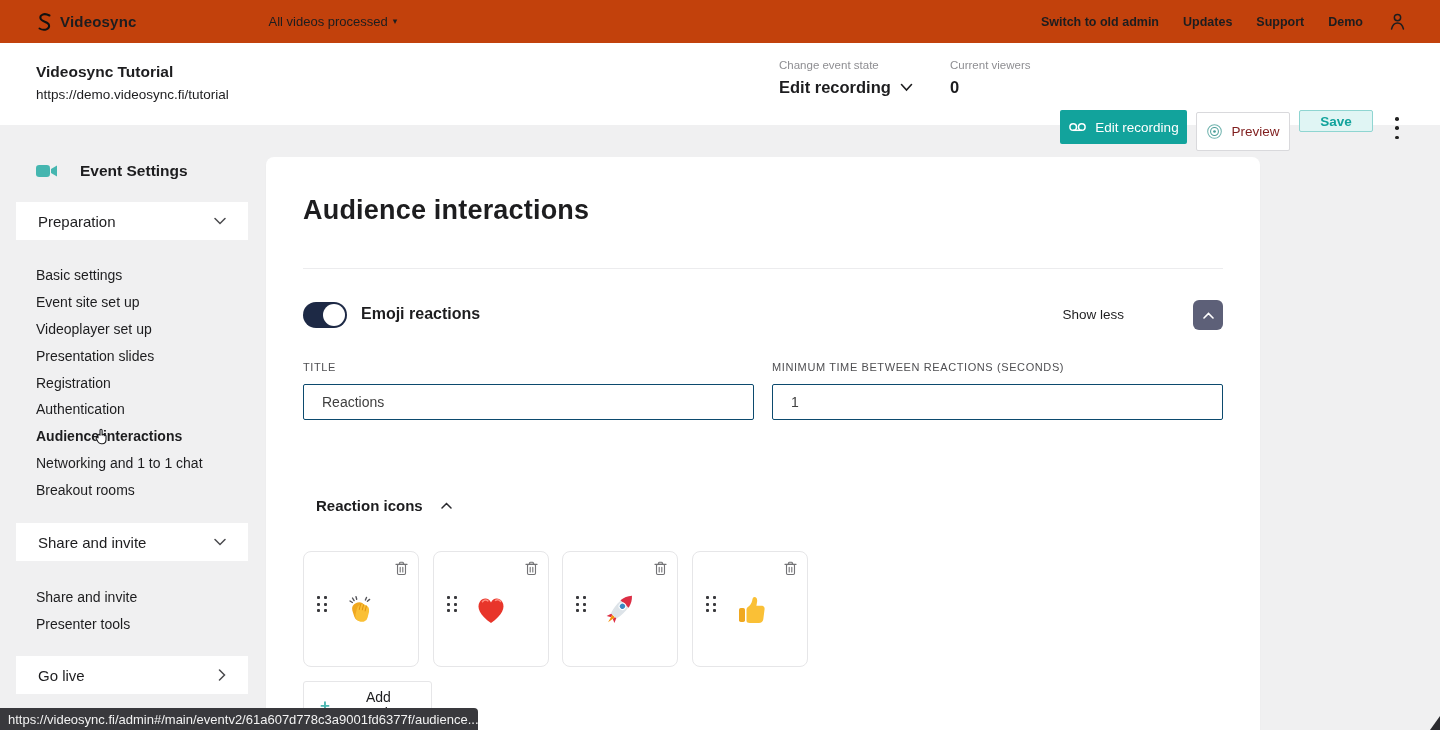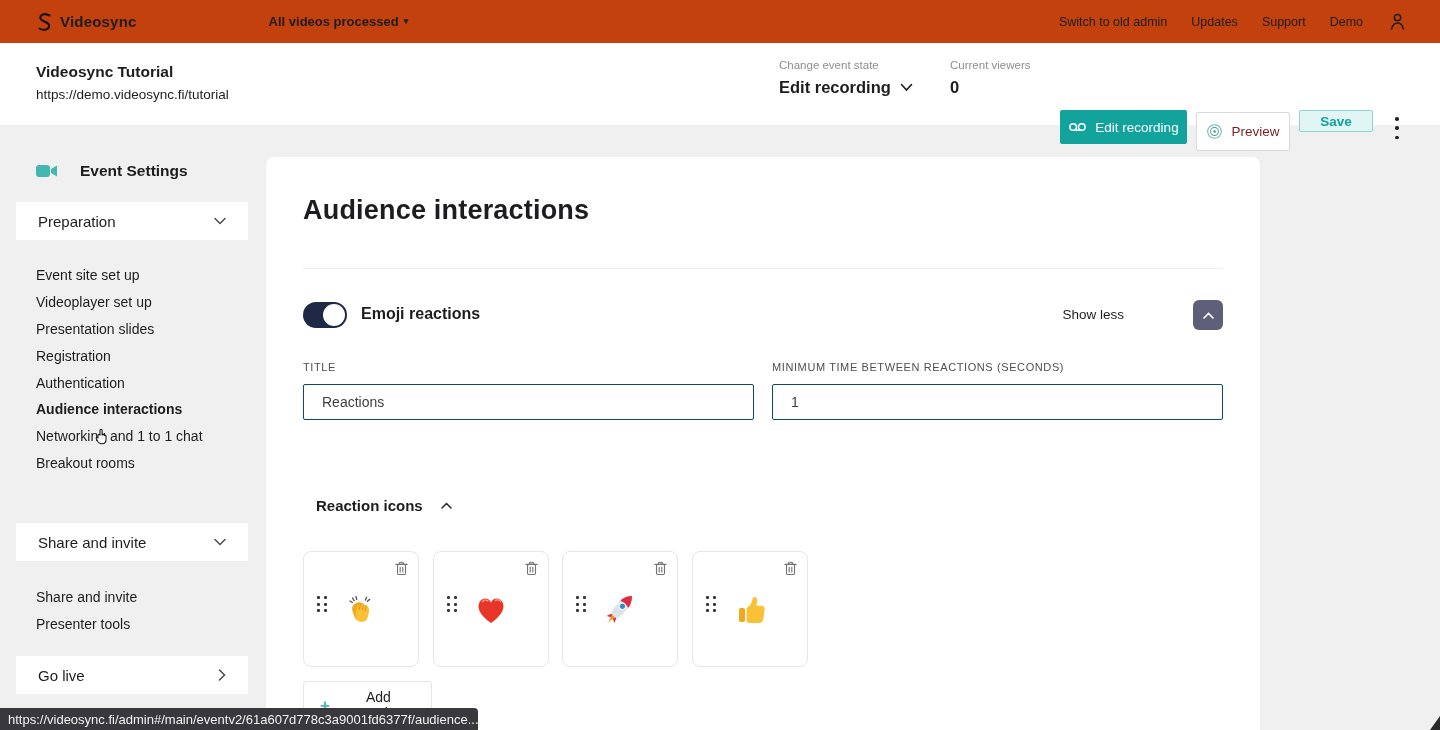--- a/index.html
+++ b/index.html
@@ -13,26 +13,26 @@
   svg { display:block; }
 
   
   .topbar {
     position:absolute; top:0; left:0; width:1440px; height:43px;
     background:#c2410c; display:flex; align-items:center;
   }
   .brand { display:flex; align-items:center; gap:7px; margin-left:36px; cursor:pointer; }
   .brand-name { font-size:15px; font-weight:bold; letter-spacing:.2px; }
   .topbar-dropdown {
-    margin-left:132px; font-size:13px; font-weight:bold; cursor:pointer;
+    margin-left:132px; font-size:13px; font-weight:normal; cursor:pointer;
     display:flex; align-items:center; gap:5px;justify-content:flex-end;
   }
   .caret-down { font-size:9px; line-height:1; }
   .topbar-right { margin-left:auto; display:flex; align-items:center; gap:24px; margin-right:32px; }
-  .topbar-link { font-size:12.5px; cursor:pointer; }
+  .topbar-link { font-size:12.5px; cursor:pointer;font-weight:bold; }
   .avatar-btn { cursor:pointer; }
 
   
   .header {
     position:absolute; top:43px; left:0; width:1440px; height:82px;
     background:#ffffff; 
   }
   .event-title { position:absolute; left:36px; top:20px; font-size:15.5px; font-weight:bold; }
   .event-url { position:absolute; left:36px; top:44px; font-size:13.5px; }
   .small-label { font-size:11.5px; color:#8e8e92; }
@@ -241,20 +241,21 @@
 
   <div class="sb-group prep">
     <span>Preparation</span>
     <span>
       <svg width="12" height="8" viewBox="0 0 12 8" fill="none" stroke="#4a4a4e" stroke-width="1.5" stroke-linecap="round">
           <path d="M1 1.5 L6 6.5 L11 1.5"></path>
         </svg>
     </span>
   </div>
   <ul class="sb-list prep-list">
+    <li>Basic settings</li>
     <li>Event site set up</li>
     <li>Videoplayer set up</li>
     <li>Presentation slides</li>
     <li>Registration</li>
     <li>Authentication</li>
     <li class="active">Audience interactions</li>
     <li>Networking and 1 to 1 chat</li>
     <li>Breakout rooms</li>
   </ul>
 

